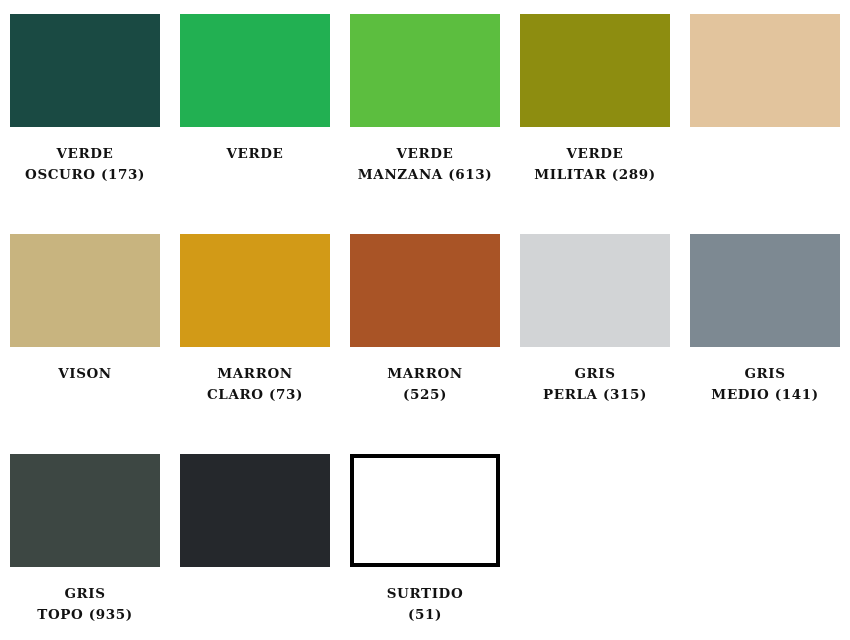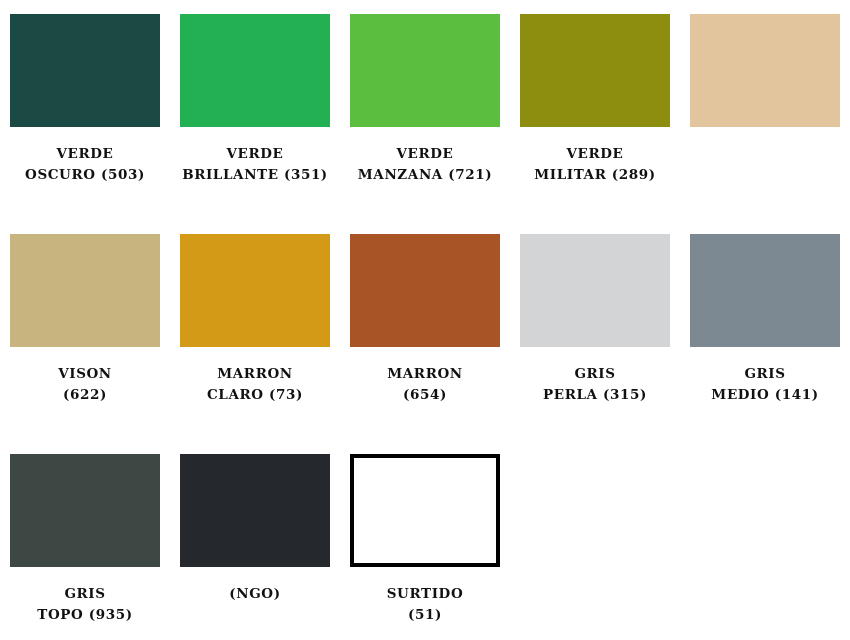--- a/index.html
+++ b/index.html
@@ -73,37 +73,36 @@
 <body>
 
 <div id="palette">
 
   <div class="swatch-row">
 
     <div class="swatch-cell">
       <div class="swatch-chip" style="background-color: rgb(26, 74, 67);"></div>
       <div class="swatch-caption">
         <span class="caption-line">VERDE</span>
-        <span class="caption-line">OSCURO (503)</span>
+        <span class="caption-line">OSCURO (173)</span>
       </div>
     </div>
 
     <div class="swatch-cell">
       <div class="swatch-chip" style="background-color: rgb(34, 176, 82);"></div>
       <div class="swatch-caption">
         <span class="caption-line">VERDE</span>
-        <span class="caption-line">BRILLANTE (351)</span>
       </div>
     </div>
 
     <div class="swatch-cell">
       <div class="swatch-chip" style="background-color: rgb(92, 190, 63);"></div>
       <div class="swatch-caption">
         <span class="caption-line">VERDE</span>
-        <span class="caption-line">MANZANA (721)</span>
+        <span class="caption-line">MANZANA (613)</span>
       </div>
     </div>
 
     <div class="swatch-cell">
       <div class="swatch-chip" style="background-color: rgb(141, 141, 16);"></div>
       <div class="swatch-caption">
         <span class="caption-line">VERDE</span>
         <span class="caption-line">MILITAR (289)</span>
       </div>
     </div>
@@ -113,37 +112,36 @@
     </div>
 
   </div>
 
   <div class="swatch-row">
 
     <div class="swatch-cell">
       <div class="swatch-chip" style="background-color: rgb(200, 180, 127);"></div>
       <div class="swatch-caption">
         <span class="caption-line">VISON</span>
-        <span class="caption-line">(622)</span>
       </div>
     </div>
 
     <div class="swatch-cell">
       <div class="swatch-chip" style="background-color: rgb(210, 154, 23);"></div>
       <div class="swatch-caption">
         <span class="caption-line">MARRON</span>
         <span class="caption-line">CLARO (73)</span>
       </div>
     </div>
 
     <div class="swatch-cell">
       <div class="swatch-chip" style="background-color: rgb(169, 84, 38);"></div>
       <div class="swatch-caption">
         <span class="caption-line">MARRON</span>
-        <span class="caption-line">(654)</span>
+        <span class="caption-line">(525)</span>
       </div>
     </div>
 
     <div class="swatch-cell">
       <div class="swatch-chip" style="background-color: rgb(210, 212, 214);"></div>
       <div class="swatch-caption">
         <span class="caption-line">GRIS</span>
         <span class="caption-line">PERLA (315)</span>
       </div>
     </div>
@@ -164,21 +162,20 @@
       <div class="swatch-chip" style="background-color: rgb(61, 71, 67);"></div>
       <div class="swatch-caption">
         <span class="caption-line">GRIS</span>
         <span class="caption-line">TOPO (935)</span>
       </div>
     </div>
 
     <div class="swatch-cell">
       <div class="swatch-chip" style="background-color: rgb(37, 40, 44);"></div>
       <div class="swatch-caption">
-        <span class="caption-line">(NGO)</span>
       </div>
     </div>
 
     <div class="swatch-cell">
       <div class="swatch-chip outlined" style="background-color: rgb(255, 255, 255);"></div>
       <div class="swatch-caption">
         <span class="caption-line">SURTIDO</span>
         <span class="caption-line">(51)</span>
       </div>
     </div>

